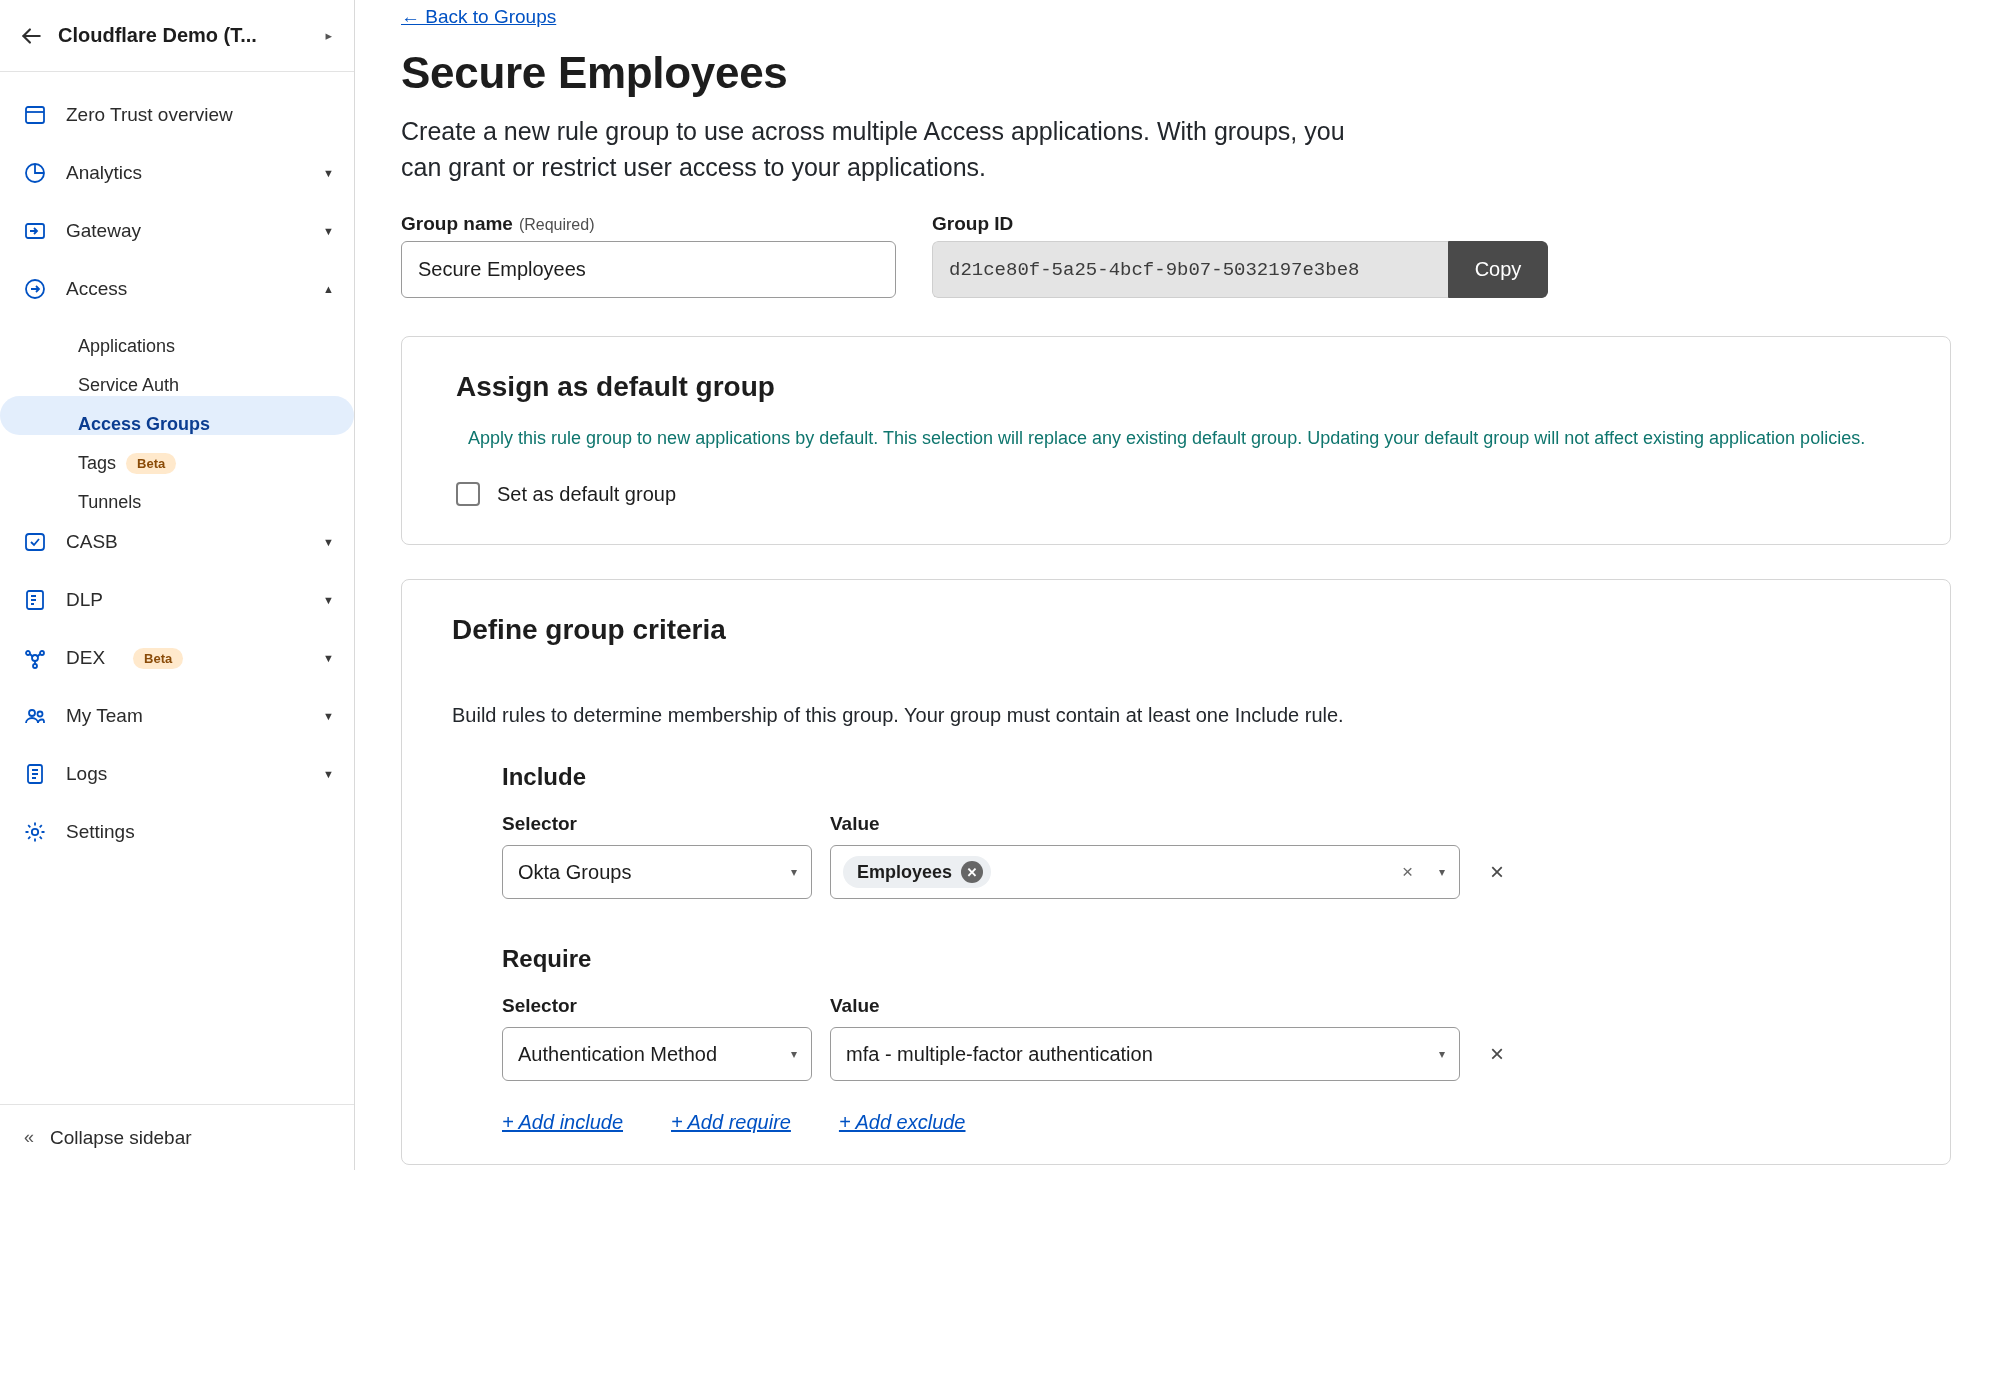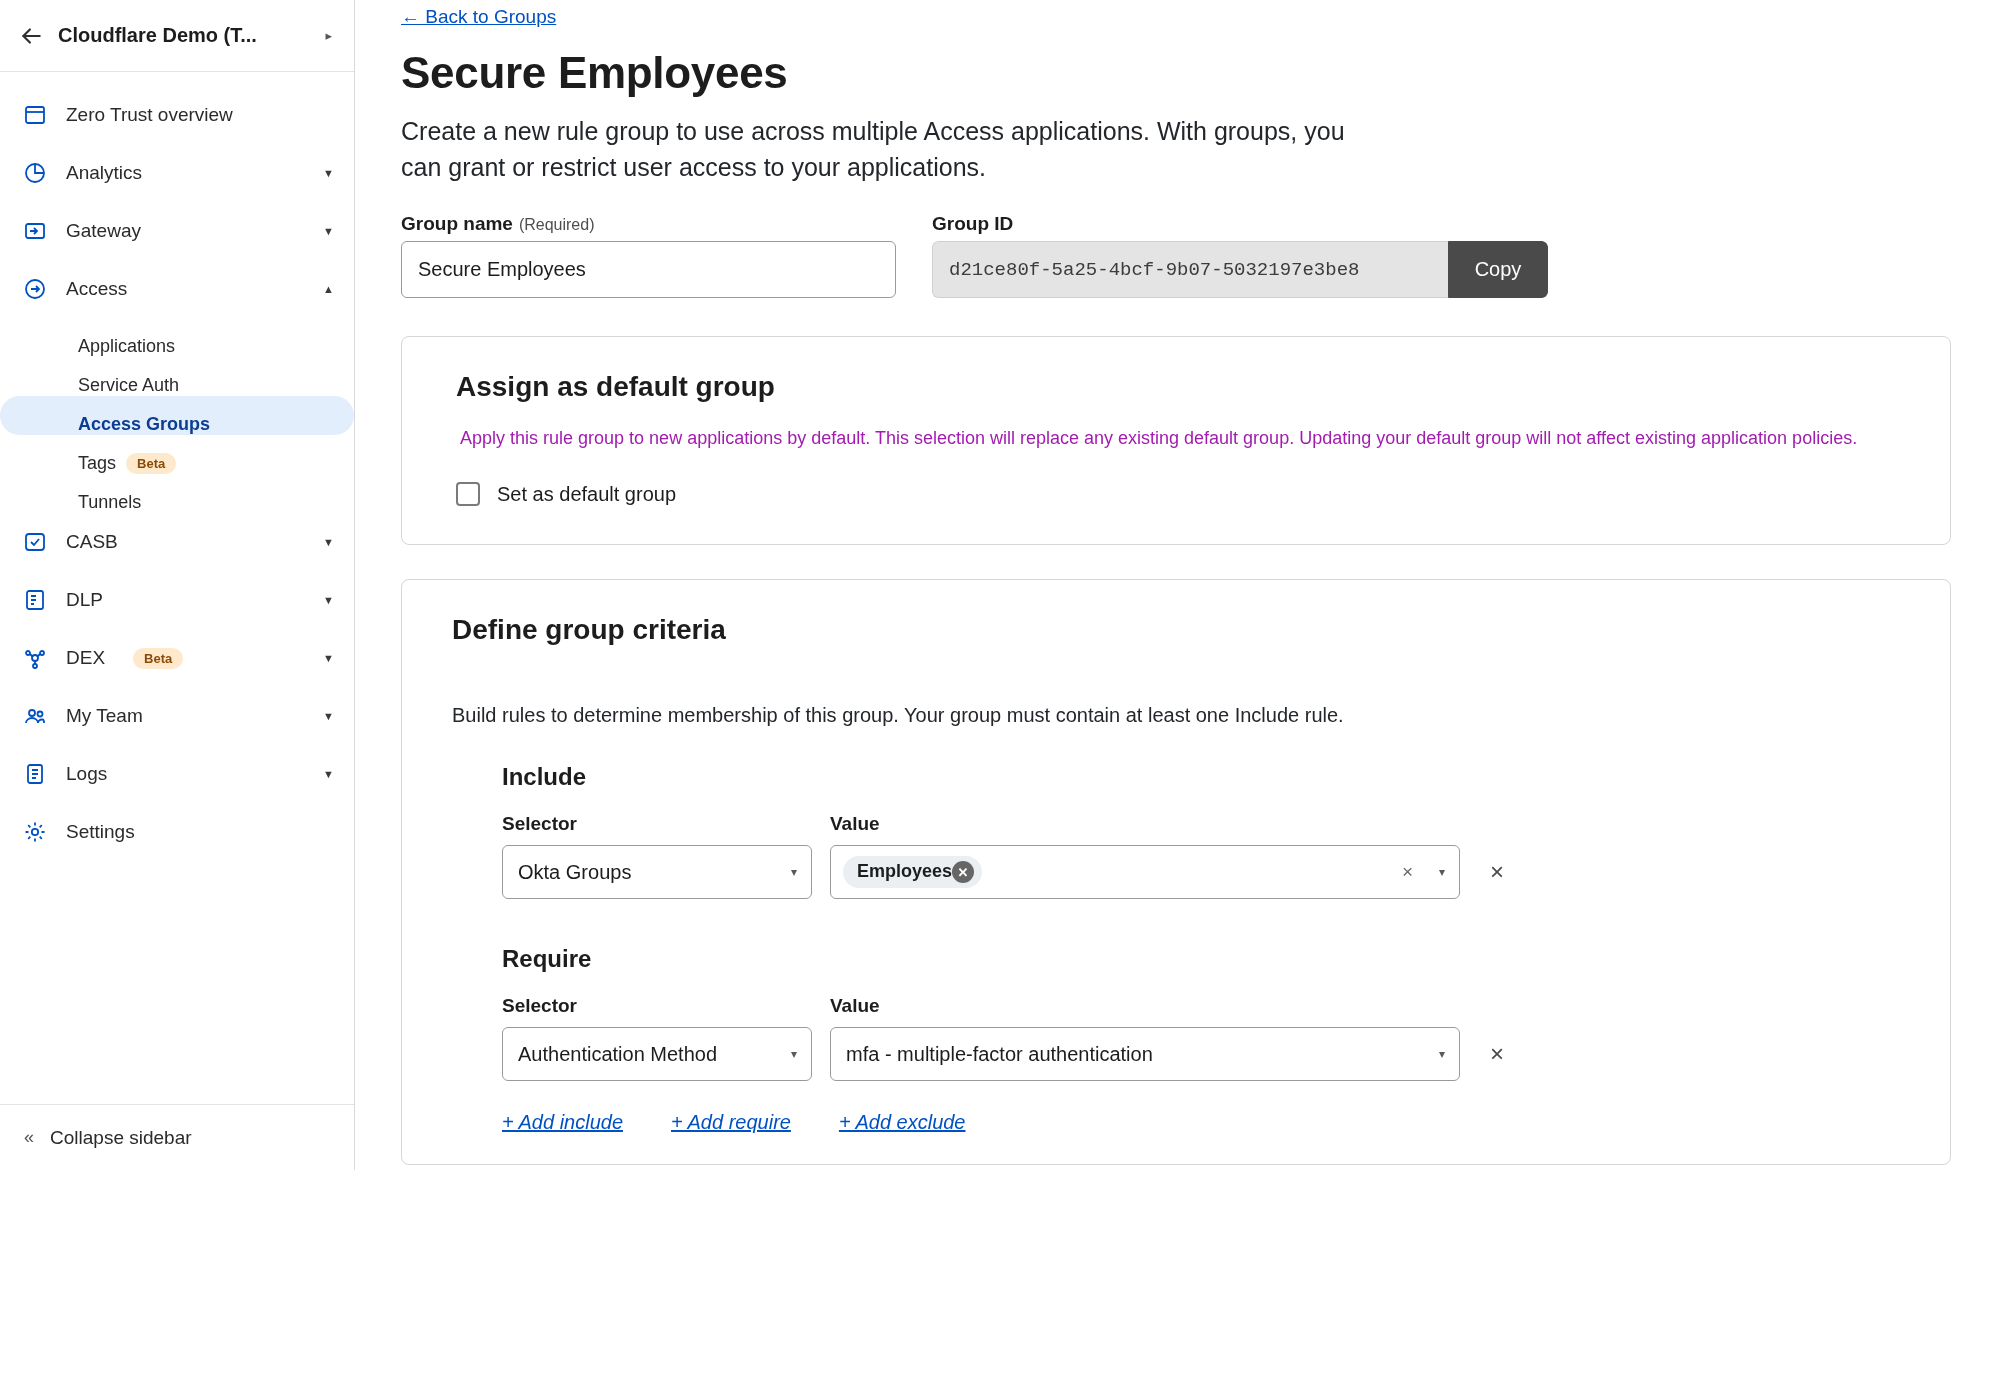--- a/index.html
+++ b/index.html
@@ -211,22 +211,22 @@
   }
   .card h2 {
     font-size: 28px;
     font-weight: 700;
     margin: 0 0 22px 0;
     color: #1d1d1d;
   }
   .card p.card-desc {
     font-size: 18px;
     line-height: 1.5;
-    color: #a21caf;
-    margin: 0 0 30px 4px;
+    color: #0f766e;
+    margin: 0 0 30px 12px;
     max-width: 1430px;
   }
   .checkbox-row {
     display: flex;
     align-items: center;
     gap: 17px;
     font-size: 20px;
     color: #1d1d1d;
   }
   .checkbox {
@@ -286,20 +286,22 @@
     top: 50%;
     transform: translateY(-50%);
     color: #5a5a5a;
     font-size: 12px;
   }
   .sel-selector { width: 310px; margin-left: 50px; }
   .sel-value { width: 630px; }
   .sel-value.multi { padding-left: 12px; padding-right: 70px; }
   .chip {
     display: inline-flex;
+    align-items: center;
+    gap: 9px;
     background: #eceff2;
     border-radius: 16px;
     padding: 5px 8px 5px 14px;
     font-size: 18px;
     font-weight: 700;
     color: #1d1d1d;
   }
   .chip-x {
     width: 22px; height: 22px;
     border-radius: 50%;

